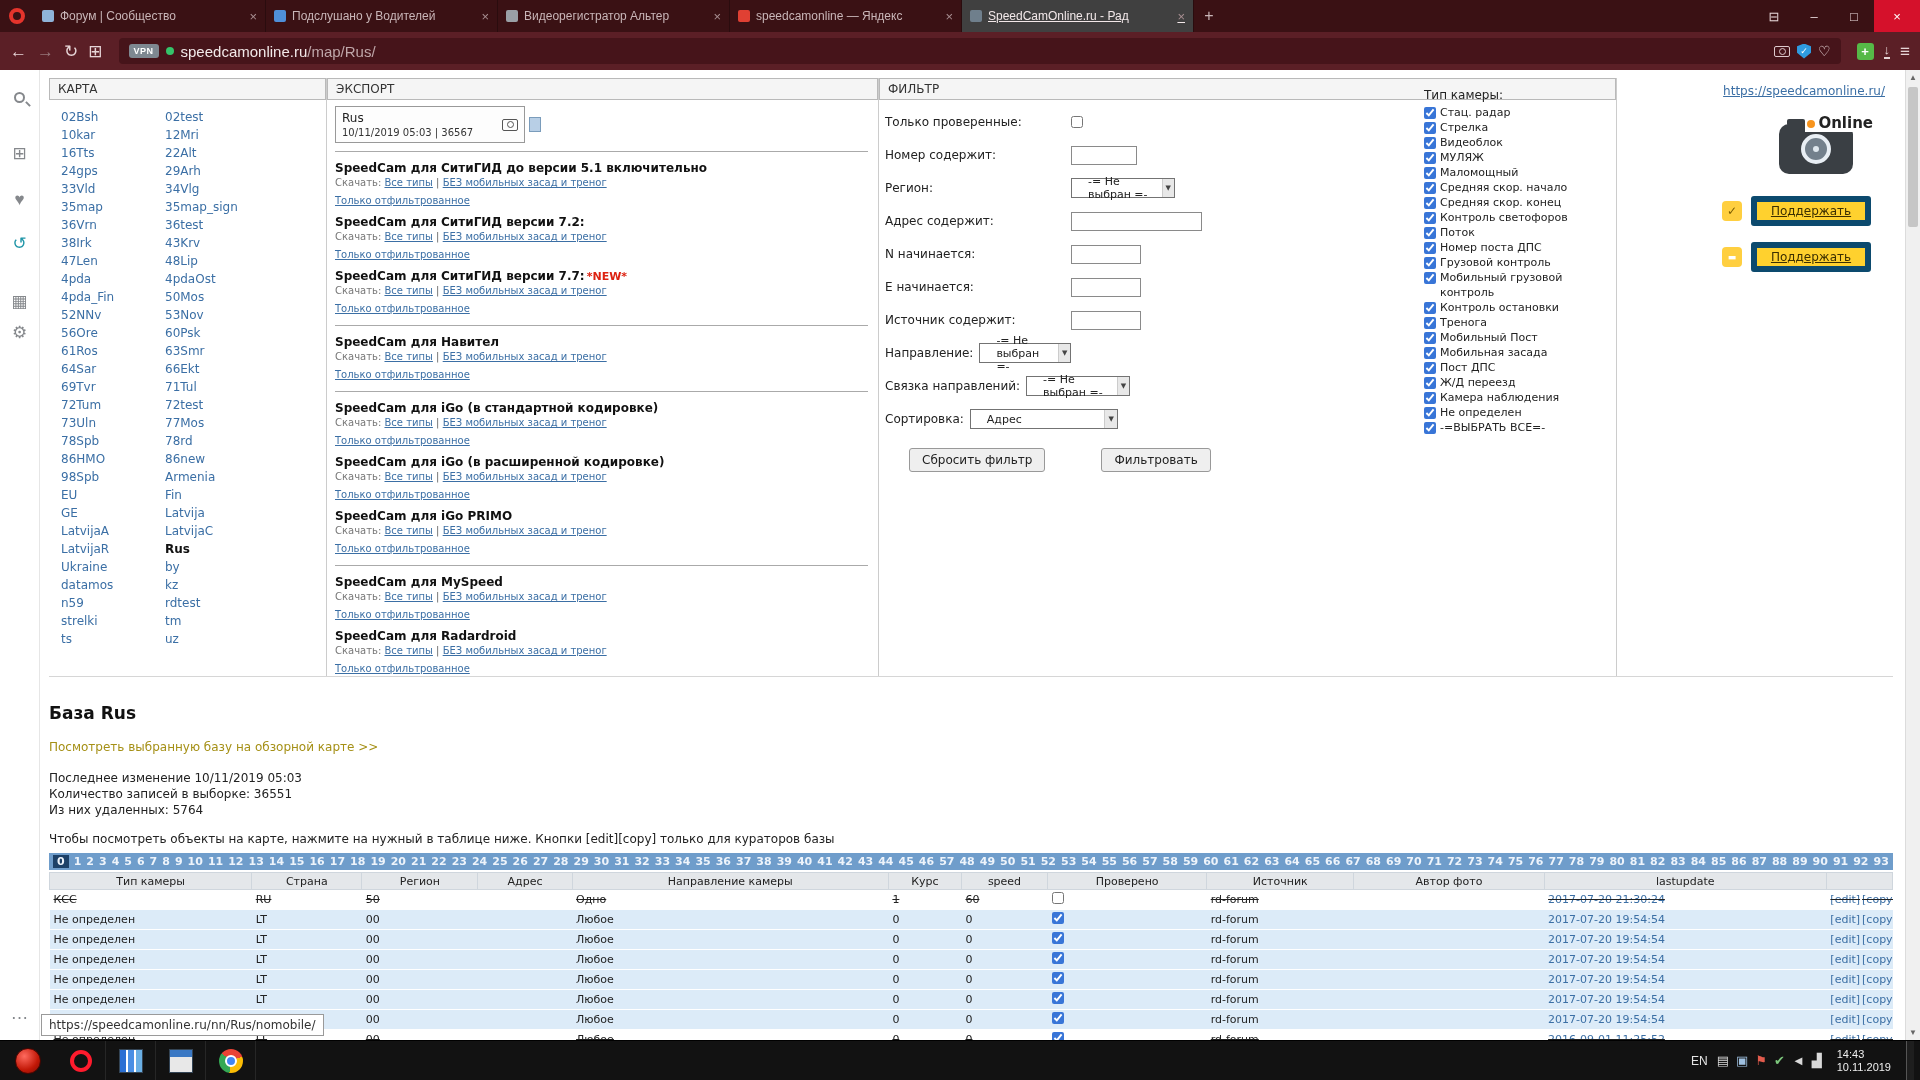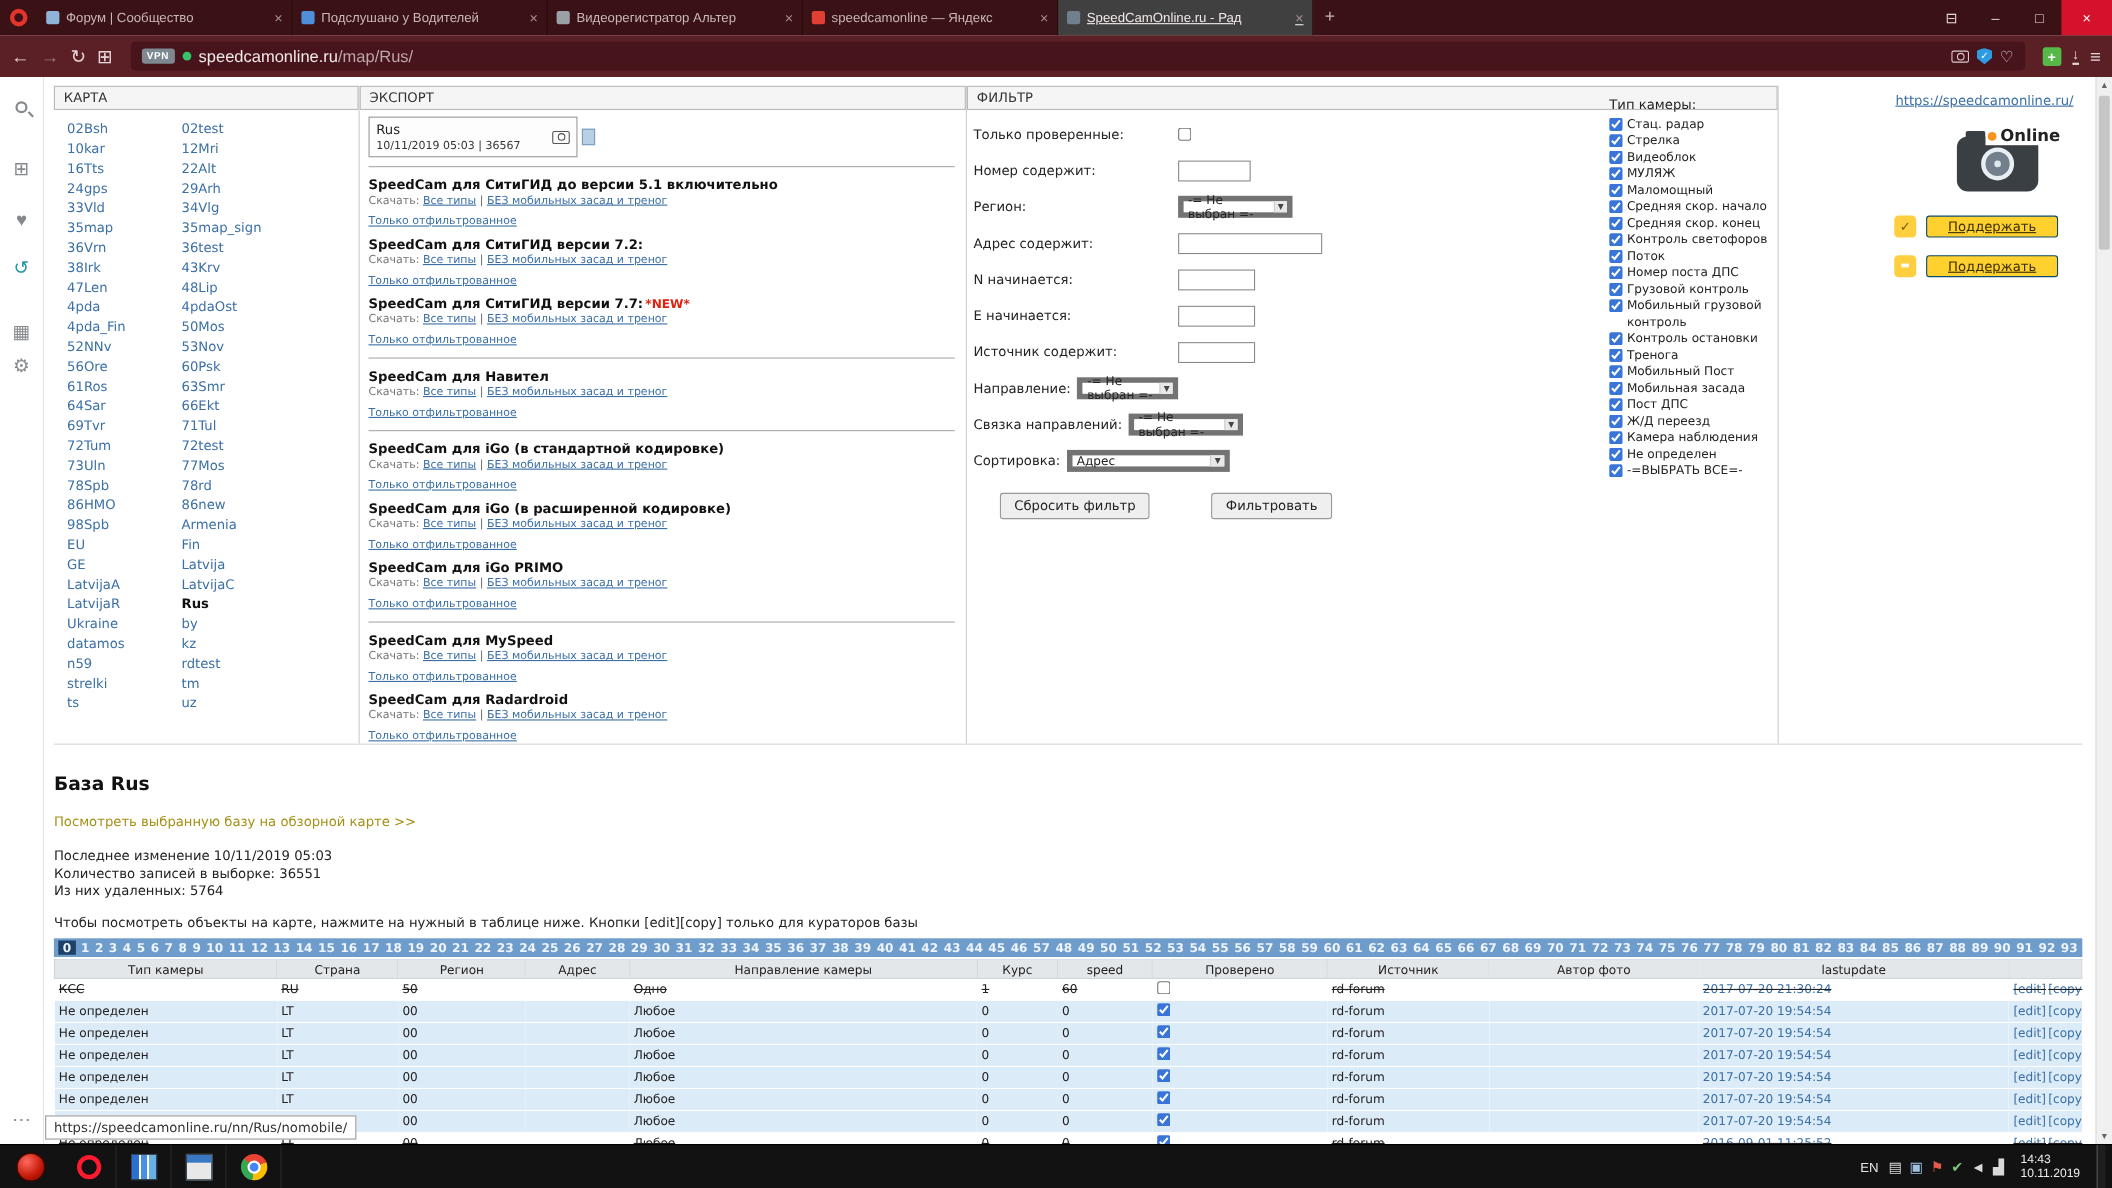--- a/index.html
+++ b/index.html
@@ -75,45 +75,45 @@
   .exp-dl a, .exp-filtered a { font-size:10px; text-decoration:underline; }
   .exp-dl .sep { color:#666; }
   .exp-filtered { margin-top:1px; }
 
   .col-filter { position:relative; padding:12px 0 0 6px; font-size:12px; color:#222; }
   .f-row { margin-bottom:13px; min-height:20px; display:flex; align-items:center; }
   .f-label { display:inline-block; width:186px; flex:0 0 186px; }
   .f-label.auto { width:auto; flex:0 0 auto; margin-right:6px; }
   .f-input { height:19px; border:1px solid #8a8a8a; font-size:11px; padding:0 3px; background:#fff; }
   .w66{width:66px;} .w70{width:70px;} .w131{width:131px;}
-  .f-select { display:inline-flex; align-items:center; justify-content:space-between; border:5px solid #737373; background:#fff; height:20px; font-size:11px; padding-left:4px; }
+  .f-select { display:inline-flex; align-items:center; justify-content:space-between; border:1px solid #737373; background:#fff; height:20px; font-size:11px; padding-left:16px; }
   .f-select .dd { font-size:7px; color:#444; background:#e8e8e8; border-left:1px solid #ccc; height:100%; display:flex; align-items:center; padding:0 3px; margin-left:5px; }
   .sel-region{width:104px;} .sel-dir{width:92px;} .sel-pair{width:104px;} .sel-sort{width:148px;}
   .f-buttons { margin-top:19px; display:flex; gap:56px;padding-left:24px; }
   .btn { background:#efefef; border:1px solid #999; border-radius:3px; font-size:12px; padding:4px 12px; font-family:"DejaVu Sans",sans-serif; color:#222; }
   input[type=checkbox] { width:12px; height:12px; accent-color:#3875d7; margin:0 4px 0 0; }
-  .types { position:absolute; left:584px; top:10px; width:186px; }
+  .types { position:absolute; left:545px; top:10px; width:186px; }
   .types-label { font-size:12px; margin-bottom:3px; }
   .type-item { display:flex; align-items:flex-start; font-size:11px; line-height:15px; color:#222; }
   .type-item input { margin-top:2px; flex:0 0 12px; }
 
   .col-info { padding:4px 8px 0 8px; }
   .site-link { display:block; text-align:right; font-size:12px; text-decoration:underline; margin-top:2px; }
   .logo { position:relative; width:116px; height:66px; margin:16px 10px 0 auto; }
   .cam { width:74px; height:50px; background:#3a3f44; border-radius:10px; position:absolute; right:22px; top:10px; }
   .cam::before { content:""; position:absolute; left:8px; top:-5px; width:18px; height:7px; background:#3a3f44; border-radius:2px; }
   .lens { position:absolute; left:22px; top:10px; width:30px; height:30px; border-radius:50%; border:4px solid #e8eef4; background:#73808c; }
   .lens::after { content:""; position:absolute; left:8px; top:8px; width:6px; height:6px; border-radius:50%; background:#dfe7ee; }
   .logo-text { position:absolute; right:0; top:0; font-size:15px; font-weight:bold; color:#222; background:#fff; padding:0 2px; }
   .logo-text::before { content:""; display:inline-block; width:8px; height:8px; border-radius:50%; background:#f7941d; margin-right:3px; }
   .donate-row { display:flex; align-items:center; justify-content:flex-end; gap:9px; margin:16px 14px 0 0; }
   .don-ic { width:20px; height:20px; border-radius:4px; background:#ffcf40; display:flex; align-items:center; justify-content:center; color:#7a5c00; font-size:12px; }
   .don-ic.card::after { content:"▬"; font-size:9px; color:#fff; }
   .don-ic.thumb::after { content:"✓"; }
-  .donate-btn { background:#ffd12e; border:1px solid #0c4a6e; border-radius:3px; padding:2px 0; width:120px; text-align:center; font-size:12px; color:#3c2f00; text-decoration:underline; }
+  .donate-btn { background:#ffd12e; border:6px solid #0c4a6e; border-radius:3px; padding:2px 0; width:120px; text-align:center; font-size:12px; color:#3c2f00; text-decoration:underline; }
 
   .db { margin-top:26px; }
   .db h2 { font-size:17px; color:#111; margin-bottom:13px; font-family:"DejaVu Sans",sans-serif; }
   .olive { display:inline-block; color:#a59016; font-size:12px; margin-bottom:16px; }
   .db-line { font-size:12px; color:#222; line-height:16px; }
   .db-hint { font-size:12px; color:#222; margin-top:14px; margin-bottom:7px; }
   .pager { background:#6f9dcb; height:17px; display:flex; align-items:center; padding:1px 4px; overflow:hidden; white-space:nowrap; }
   .pager a { color:#eef4fb; font-size:11px; font-weight:bold; margin-right:5px; flex:0 0 auto; }
   .pager a:nth-of-type(1) { background:#1d4168; padding:0 4px; }
   table.grid { width:100%; border-collapse:collapse; table-layout:fixed; margin-top:2px; font-size:11px; }

